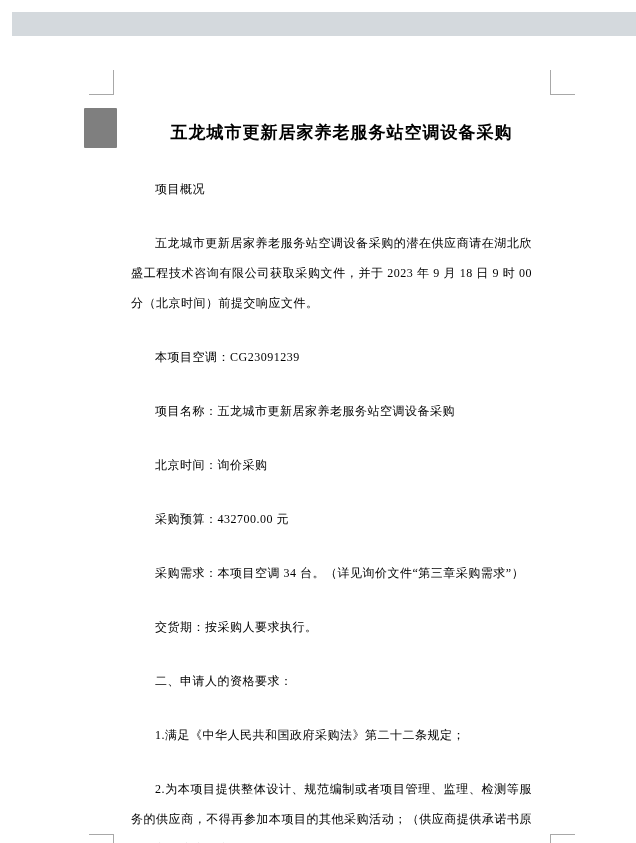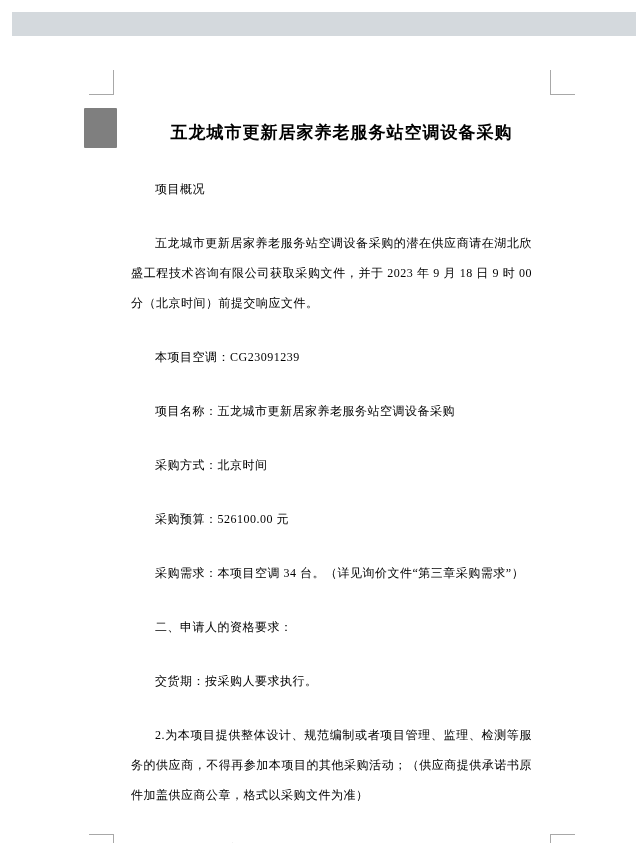--- a/index.html
+++ b/index.html
@@ -54,22 +54,23 @@
     <span></span>
   </div>
 
   <div class="content">
     <div class="title-line">五龙城市更新居家养老服务站空调设备采购</div>
 
     <p class="para">项目概况</p>
     <p class="para">五龙城市更新居家养老服务站空调设备采购的潜在供应商请在湖北欣盛工程技术咨询有限公司获取采购文件，并于 2023 年 9 月 18 日 9 时 00 分（北京时间）前提交响应文件。</p>
     <p class="para">本项目空调：CG23091239</p>
     <p class="para">项目名称：五龙城市更新居家养老服务站空调设备采购</p>
-    <p class="para">采购方式：北京时间</p>
-    <p class="para">采购预算：526100.00 元</p>
+    <p class="para">北京时间：询价采购</p>
+    <p class="para">采购预算：432700.00 元</p>
     <p class="para">采购需求：本项目空调 34 台。（详见询价文件“第三章采购需求”）</p>
+    <p class="para">交货期：按采购人要求执行。</p>
     <p class="para">二、申请人的资格要求：</p>
-    <p class="para">交货期：按采购人要求执行。</p>
+    <p class="para">1.满足《中华人民共和国政府采购法》第二十二条规定；</p>
     <p class="para">2.为本项目提供整体设计、规范编制或者项目管理、监理、检测等服务的供应商，不得再参加本项目的其他采购活动；（供应商提供承诺书原件加盖供应商公章，格式以采购文件为准）</p>
     <p class="para">7.本项目的特定资格要求：</p>
   </div>
 
 </div>
 
 </body></html>

